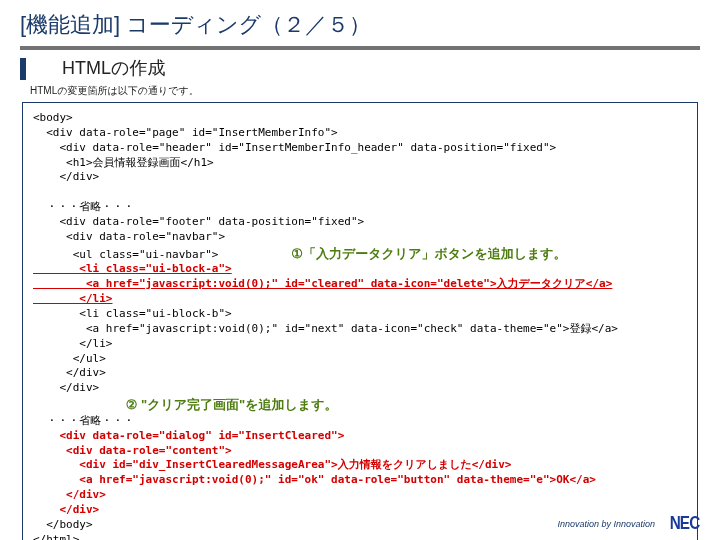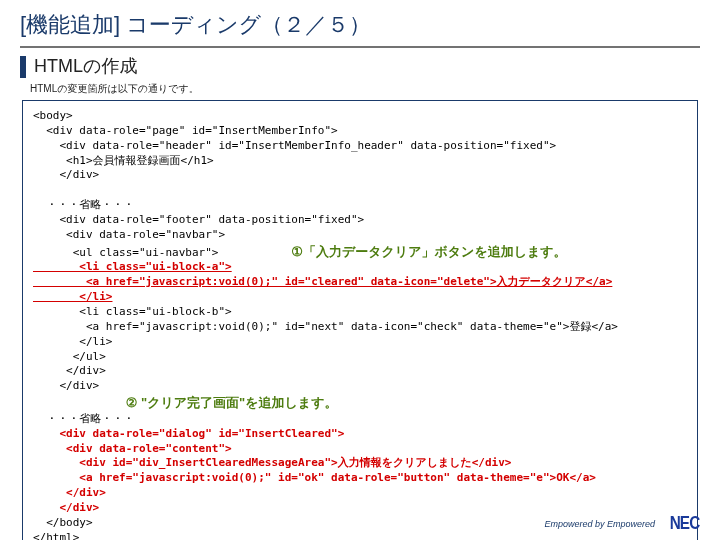--- a/index.html
+++ b/index.html
@@ -14,27 +14,28 @@
   .slide {
     width: 720px;
     height: 540px;
     padding: 10px 20px 0 20px;
     position: relative;
   }
   .title-row {
     font-size: 22px;
     color: #1a3a6a;
     padding-bottom: 6px;
-    border-bottom: 2px solid #737373;
+    border-bottom: 4px solid #737373;
     margin-bottom: 6px;
   }
   .section-row {
     display: flex;
     align-items: flex-end;
     margin: 4px 0 4px 0;
+    gap: 28px;
   }
   .section-bar {
     width: 6px;
     height: 22px;
     background: #1a3a6a;
     margin-right: 8px;
   }
   .section-title {
     font-size: 18px;
     color: #222;
@@ -140,16 +141,16 @@
 <span class="red">     &lt;div data-role="content"&gt;</span>
 <span class="red">       &lt;div id="div_InsertClearedMessageArea"&gt;入力情報をクリアしました&lt;/div&gt;</span>
 <span class="red">       &lt;a href="javascript:void(0);" id="ok" data-role="button" data-theme="e"&gt;OK&lt;/a&gt;</span>
 <span class="red">     &lt;/div&gt;</span>
 <span class="red">    &lt;/div&gt;</span>
 <span>  &lt;/body&gt;</span>
 <span>&lt;/html&gt;</span></div>
 
 
   <div class="brand">
-    <span class="tagline">Empowered by Empowered</span>
+    <span class="tagline">Innovation by Innovation</span>
     <span class="logo">NEC</span>
   </div>
 </div>
 
 </body></html>

